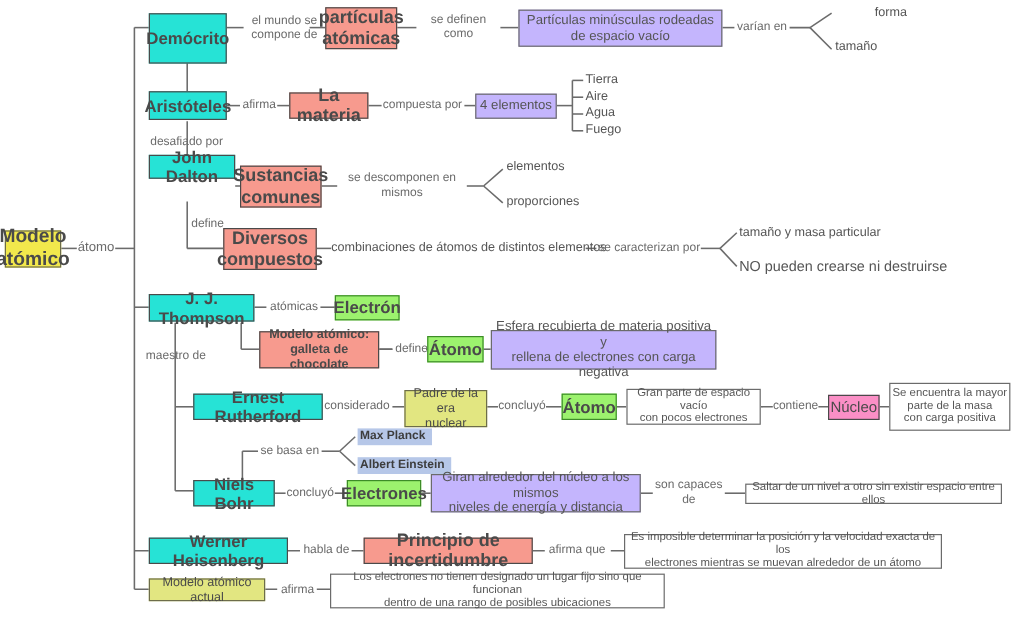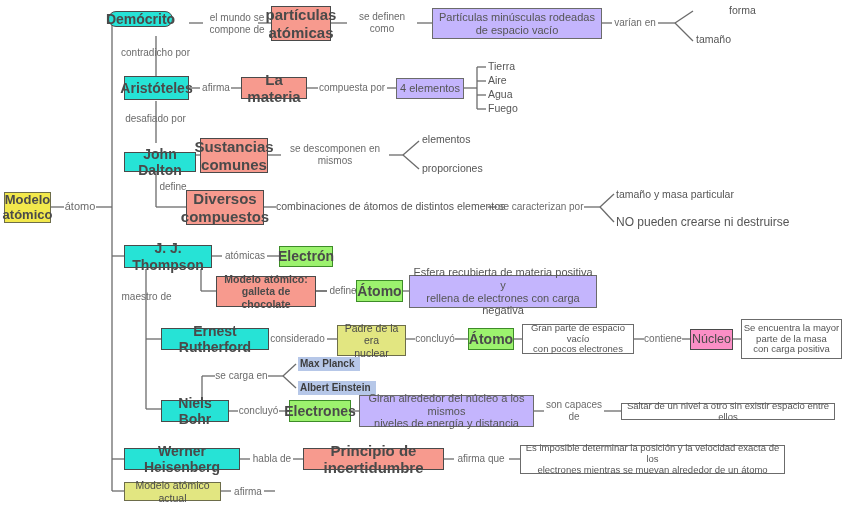--- a/index.html
+++ b/index.html
@@ -17,21 +17,21 @@
     position:absolute;
     box-sizing:border-box;
     display:flex;align-items:center;justify-content:center;
     text-align:center;
     line-height:1.15;
     white-space:pre-line;
   }
   
   .n-root{
     background:#f2e84c;border:1.5px solid #6d6d4a;
-    color:#4a4a4a;font-weight:bold;font-size:13px;
+    color:#4a4a4a;font-weight:bold;font-size:16px;
   }
   .n-person{
     background:#26e3d6;border:1.5px solid #4a4a4a;
     color:#4a4a4a;font-weight:bold;font-size:14px;
   }
   .n-concept{
     background:#f79a8e;border:1.5px solid #4a4a4a;
     color:#4a4a4a;font-weight:bold;font-size:15px;
   }
   .n-green{
@@ -196,47 +196,46 @@
       <line x1="112" y1="491" x2="124" y2="491"></line>
       <line x1="221" y1="491" x2="231" y2="491"></line>
       <line x1="264" y1="491" x2="275" y2="491"></line>
     </g>
   </svg>
 
   <div class="node n-root" style="left:4px;top:192px;width:47px;height:31px;">Modelo
 atómico</div>
   <div class="lbl lbl-lg" style="left:61px;top:199px;width:38px;height:16px;">átomo</div>
 
-  <div class="node n-person" style="left:108px;top:11px;width:65px;height:16px;border-radius:10px;">Demócrito</div>
+  <div class="node n-person" style="left:124px;top:11px;width:65px;height:42px;">Demócrito</div>
   <div class="lbl" style="left:201px;top:12px;width:72px;height:24px;">el mundo se
 compone de</div>
   <div class="node n-concept" style="left:271px;top:6px;width:60px;height:35px;">partículas
 atómicas</div>
   <div class="lbl" style="left:346px;top:16px;width:72px;height:14px;">se definen como</div>
   <div class="node n-plain" style="left:432px;top:8px;width:170px;height:31px;">Partículas minúsculas rodeadas
 de espacio vacío</div>
   <div class="lbl" style="left:610px;top:16px;width:50px;height:14px;">varían en</div>
   <div class="leaf" style="left:696px;top:4px;padding-left:33px;">forma</div>
   <div class="leaf" style="left:696px;top:33px;">tamaño</div>
 
-  <div class="lbl" style="left:88px;top:46px;width:135px;height:14px;">contradicho por</div>
 
   <div class="node n-person" style="left:124px;top:76px;width:65px;height:24px;">Aristóteles</div>
   <div class="lbl" style="left:198px;top:81px;width:36px;height:14px;">afirma</div>
   <div class="node n-concept" style="left:241px;top:77px;width:66px;height:22px;">La materia</div>
   <div class="lbl" style="left:316px;top:81px;width:72px;height:14px;">compuesta por</div>
   <div class="node n-plain" style="left:396px;top:78px;width:68px;height:21px;">4 elementos</div>
   <div class="leaf" style="left:488px;top:60px;">Tierra</div>
   <div class="leaf" style="left:488px;top:74px;">Aire</div>
   <div class="leaf" style="left:488px;top:88px;">Agua</div>
   <div class="leaf" style="left:488px;top:102px;">Fuego</div>
 
   <div class="lbl" style="left:88px;top:112px;width:135px;height:14px;">desafiado por</div>
 
-  <div class="node n-person" style="left:124px;top:152px;width:72px;height:20px;text-align:center;">John Dalton</div>
+  <div class="node n-person" style="left:124px;top:129px;width:72px;height:20px;text-align:center;">John Dalton</div>
   <div class="node n-concept" style="left:200px;top:138px;width:68px;height:35px;">Sustancias
 comunes</div>
   <div class="lbl" style="left:280px;top:148px;width:110px;height:14px;">se descomponen en mismos</div>
   <div class="leaf" style="left:422px;top:133px;">elementos</div>
   <div class="leaf" style="left:422px;top:162px;">proporciones</div>
 
   <div class="lbl" style="left:138px;top:180px;width:70px;height:14px;">define</div>
 
   <div class="node n-concept" style="left:186px;top:190px;width:78px;height:35px;">Diversos
 compuestos</div>
@@ -265,35 +264,37 @@
   <div class="lbl" style="left:413px;top:332px;width:44px;height:14px;">concluyó</div>
   <div class="node n-green" style="left:468px;top:328px;width:46px;height:22px;">Átomo</div>
   <div class="node n-plain-sm" style="left:522px;top:324px;width:112px;height:30px;">Gran parte de espacio vacío
 con pocos electrones</div>
   <div class="lbl" style="left:642px;top:332px;width:42px;height:14px;">contiene</div>
   <div class="node n-pink" style="left:690px;top:329px;width:43px;height:21px;">Núcleo</div>
   <div class="node n-plain-sm" style="left:741px;top:319px;width:101px;height:40px;">Se encuentra la mayor
 parte de la masa
 con carga positiva</div>
 
-  <div class="lbl" style="left:213px;top:369px;width:57px;height:14px;">se carga en</div>
+  <div class="lbl" style="left:213px;top:369px;width:57px;height:14px;">se basa en</div>
   <div class="node n-highlight" style="left:298px;top:357px;width:62px;height:14px;">Max Planck</div>
   <div class="node n-highlight" style="left:298px;top:381px;width:78px;height:14px;">Albert Einstein</div>
 
   <div class="node n-person" style="left:161px;top:400px;width:68px;height:22px;">Niels Bohr</div>
   <div class="lbl" style="left:236px;top:404px;width:45px;height:14px;">concluyó</div>
   <div class="node n-green" style="left:289px;top:400px;width:62px;height:22px;">Electrones</div>
   <div class="node n-plain" style="left:359px;top:395px;width:175px;height:32px;">Giran alrededor del núcleo a los mismos
 niveles de energía y distancia</div>
   <div class="lbl" style="left:542px;top:404px;width:64px;height:14px;">son capaces de</div>
   <div class="node n-plain-sm" style="left:621px;top:403px;width:214px;height:17px;">Saltar de un nivel a otro sin existir espacio entre ellos</div>
 
   <div class="node n-person" style="left:124px;top:448px;width:116px;height:22px;">Werner Heisenberg</div>
   <div class="lbl" style="left:248px;top:452px;width:48px;height:14px;">habla de</div>
   <div class="node n-concept" style="left:303px;top:448px;width:141px;height:22px;">Principio de incertidumbre</div>
   <div class="lbl" style="left:452px;top:452px;width:58px;height:14px;">afirma que</div>
   <div class="node n-plain-sm" style="left:520px;top:445px;width:265px;height:29px;">Es imposible determinar la posición y la velocidad exacta de los
 electrones mientras se muevan alrededor de un átomo</div>
 
   <div class="node n-khaki" style="left:124px;top:482px;width:97px;height:19px;">Modelo atómico actual</div>
   <div class="lbl" style="left:229px;top:485px;width:38px;height:14px;">afirma</div>
+  <div class="node n-plain-sm" style="left:275px;top:478px;width:279px;height:29px;">Los electrones no tienen designado un lugar fijo sino que funcionan
+dentro de una rango de posibles ubicaciones</div>
 
 </div>
 
 </body></html>

